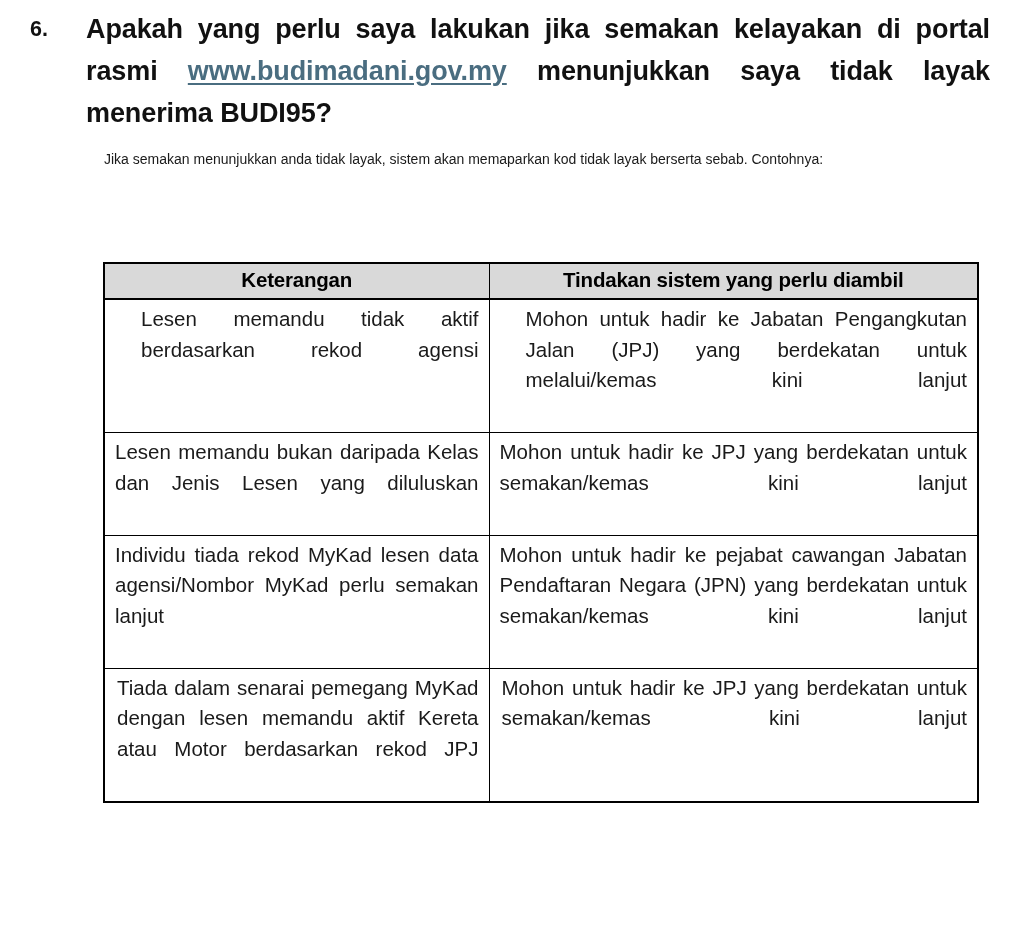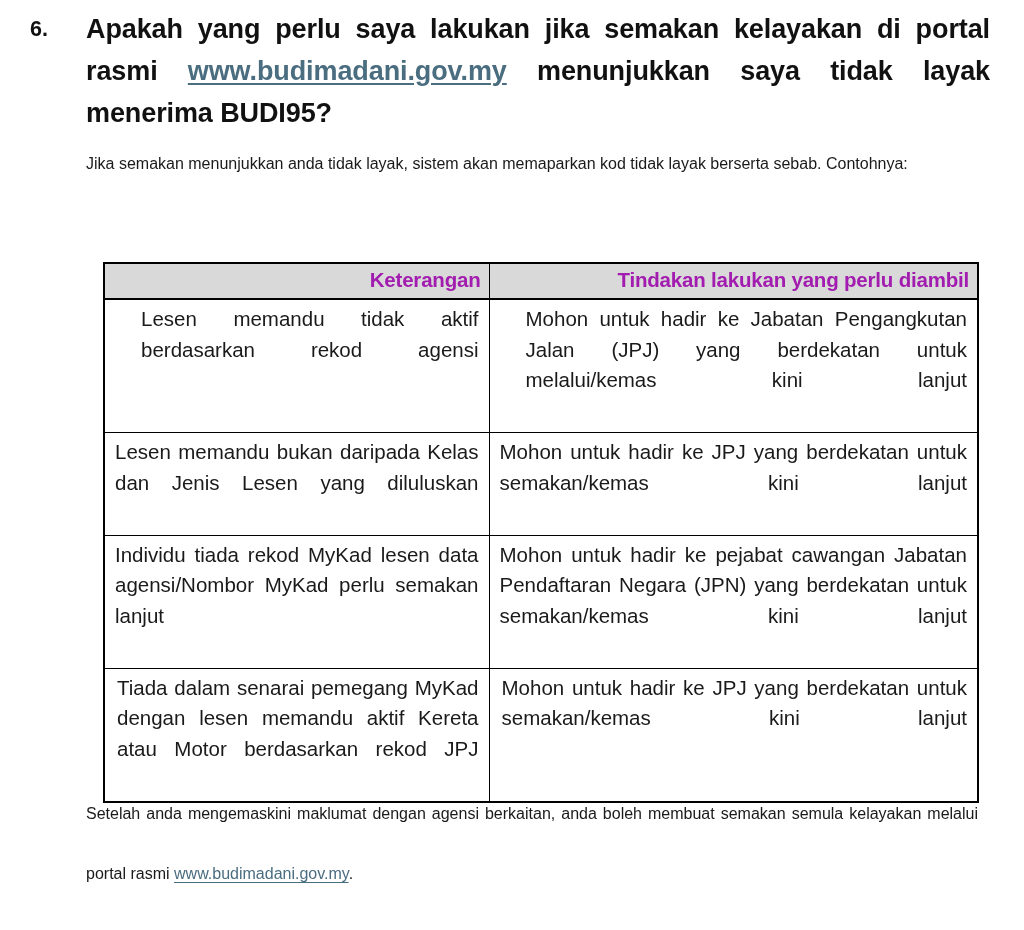--- a/index.html
+++ b/index.html
@@ -52,24 +52,24 @@
   .question-text .link {
     color: #4a6d80;
     text-decoration: underline;
     text-underline-offset: 3px;
     font-weight: bold;
   }
 
   
   .para {
     position: absolute;
-    left: 86px;
+    left: 104px;
     width: 892px;
-    font-size: 16px;
-    line-height: 60px;
+    font-size: 14px;
+    line-height: 51px;
     text-align: justify;
     text-justify: inter-word;
     color: #1a1a1a;
   }
   .para-intro { top: 134px; }
   .para-outro { top: 784px; }
 
   .para .link {
     color: #4a6d80;
     text-decoration: underline;
@@ -89,25 +89,25 @@
     table-layout: fixed;
     border: 2px solid #000000;
   }
   table.info-table col.c1 { width: 385px; }
   table.info-table col.c2 { width: 489px; }
 
   table.info-table th {
     background: #d9d9d9;
     border: 1px solid #000000;
     border-bottom: 2px solid #000000;
-    text-align: right;
+    text-align: center;
     font-size: 20.5px;
     font-weight: bold;
     padding: 4px 8px 6px 8px;
-    color: #a21caf;
+    color: #000000;
     letter-spacing: -0.2px;
   }
   table.info-table td {
     border: 1px solid #000000;
     vertical-align: top;
     font-size: 20.5px;
     line-height: 30.5px;
     padding: 4px 10px 6px 10px;
     text-align: justify;
     text-justify: inter-word;
@@ -144,21 +144,21 @@
 
   <div class="table-wrap">
     <table class="info-table">
       <colgroup>
         <col class="c1">
         <col class="c2">
       </colgroup>
       <thead>
         <tr>
           <th>Keterangan</th>
-          <th>Tindakan lakukan yang perlu diambil</th>
+          <th>Tindakan sistem yang perlu diambil</th>
         </tr>
       </thead>
       <tbody>
         <tr data-row="0">
           <td>
             <span class="cell-text">Lesen memandu tidak aktif berdasarkan rekod agensi</span>
           </td>
           <td>
             <span class="cell-text">Mohon untuk hadir ke Jabatan Pengangkutan Jalan (JPJ) yang berdekatan untuk melalui/kemas kini lanjut</span>
           </td>
@@ -184,17 +184,14 @@
             <span class="cell-text">Tiada dalam senarai pemegang MyKad dengan lesen memandu aktif Kereta atau Motor berdasarkan rekod JPJ</span>
           </td>
           <td>
             <span class="cell-text">Mohon untuk hadir ke JPJ yang berdekatan untuk semakan/kemas kini lanjut</span>
           </td>
         </tr>
       </tbody>
     </table>
   </div>
 
-  <div class="para para-outro">
-    <span>Setelah anda mengemaskini maklumat dengan agensi berkaitan, anda boleh membuat semakan semula kelayakan melalui portal rasmi </span><a class="link" href="#">www.budimadani.gov.my</a><span>.</span>
-  </div>
 
 </div>
 
 </body></html>

